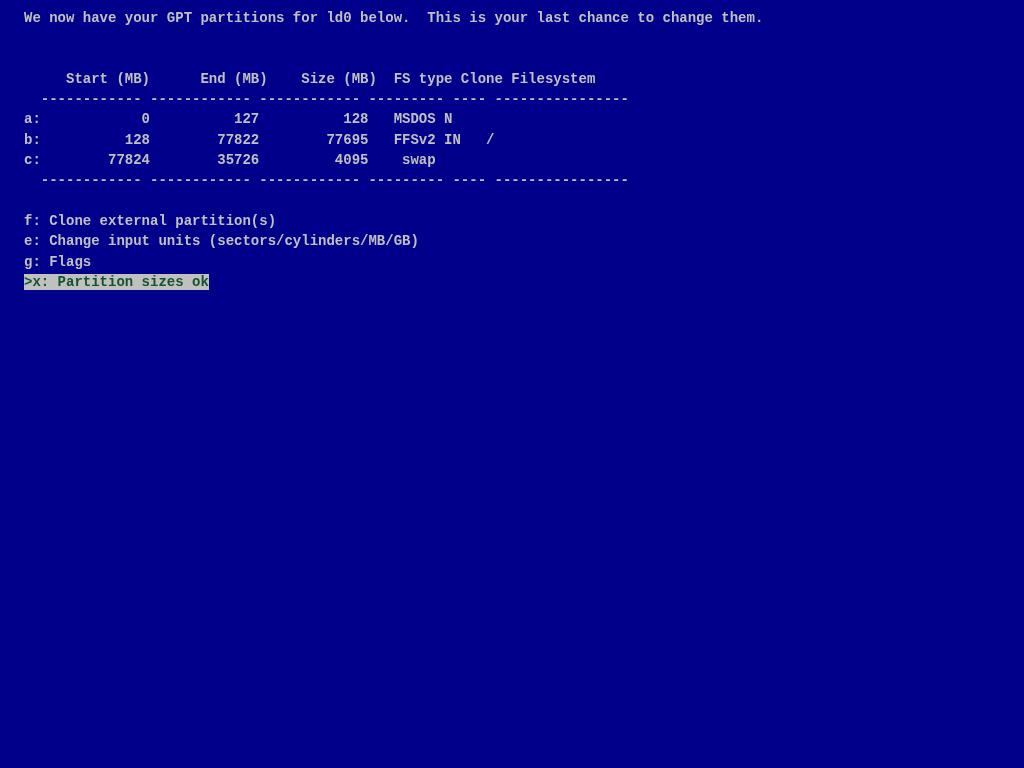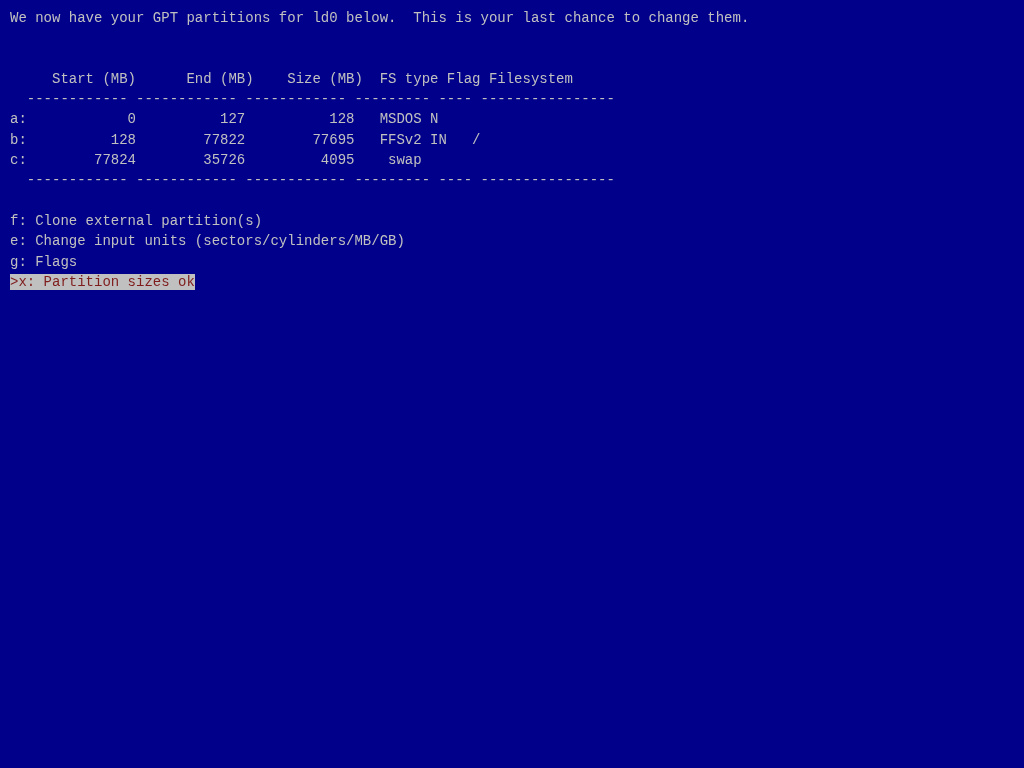--- a/index.html
+++ b/index.html
@@ -10,42 +10,43 @@
     body {
       background-color: #00008B;
       width: 1024px;
       height: 768px;
       font-family: 'Courier New', Courier, monospace;
       font-size: 14px;
       color: #C0C0C0;
       overflow: hidden;
     }
     .terminal {
-      padding: 8px 10px;
+      padding: 8px 24px;
       width: 1024px;
       height: 768px;
+      font-weight: bold;
     }
     .line {
       white-space: pre;
       line-height: 1.45;
       color: #C0C0C0;
     }
     .highlight {
       background-color: #C0C0C0;
-      color: #7f1d1d;
+      color: #14532d;
     }
   </style>
 </head>
 <body>
 
 <div class="terminal">
   <div class="line">We now have your GPT partitions for ld0 below.  This is your last chance to change them.</div>
   <div class="line">&nbsp;</div>
   <div class="line">&nbsp;</div>
-  <div class="line">     Start (MB)      End (MB)    Size (MB)  FS type Flag Filesystem</div>
+  <div class="line">     Start (MB)      End (MB)    Size (MB)  FS type Clone Filesystem</div>
   <div class="line">  ------------ ------------ ------------ --------- ---- ----------------</div>
   <div class="line">a:            0          127          128   MSDOS N</div>
   <div class="line">b:          128        77822        77695   FFSv2 IN   /</div>
   <div class="line">c:        77824        35726         4095    swap</div>
   <div class="line">  ------------ ------------ ------------ --------- ---- ----------------</div>
   <div class="line">&nbsp;</div>
   <div class="line">f: Clone external partition(s)</div>
   <div class="line">e: Change input units (sectors/cylinders/MB/GB)</div>
   <div class="line">g: Flags</div>
   <div class="line"><span class="highlight">&gt;x: Partition sizes ok</span></div>

